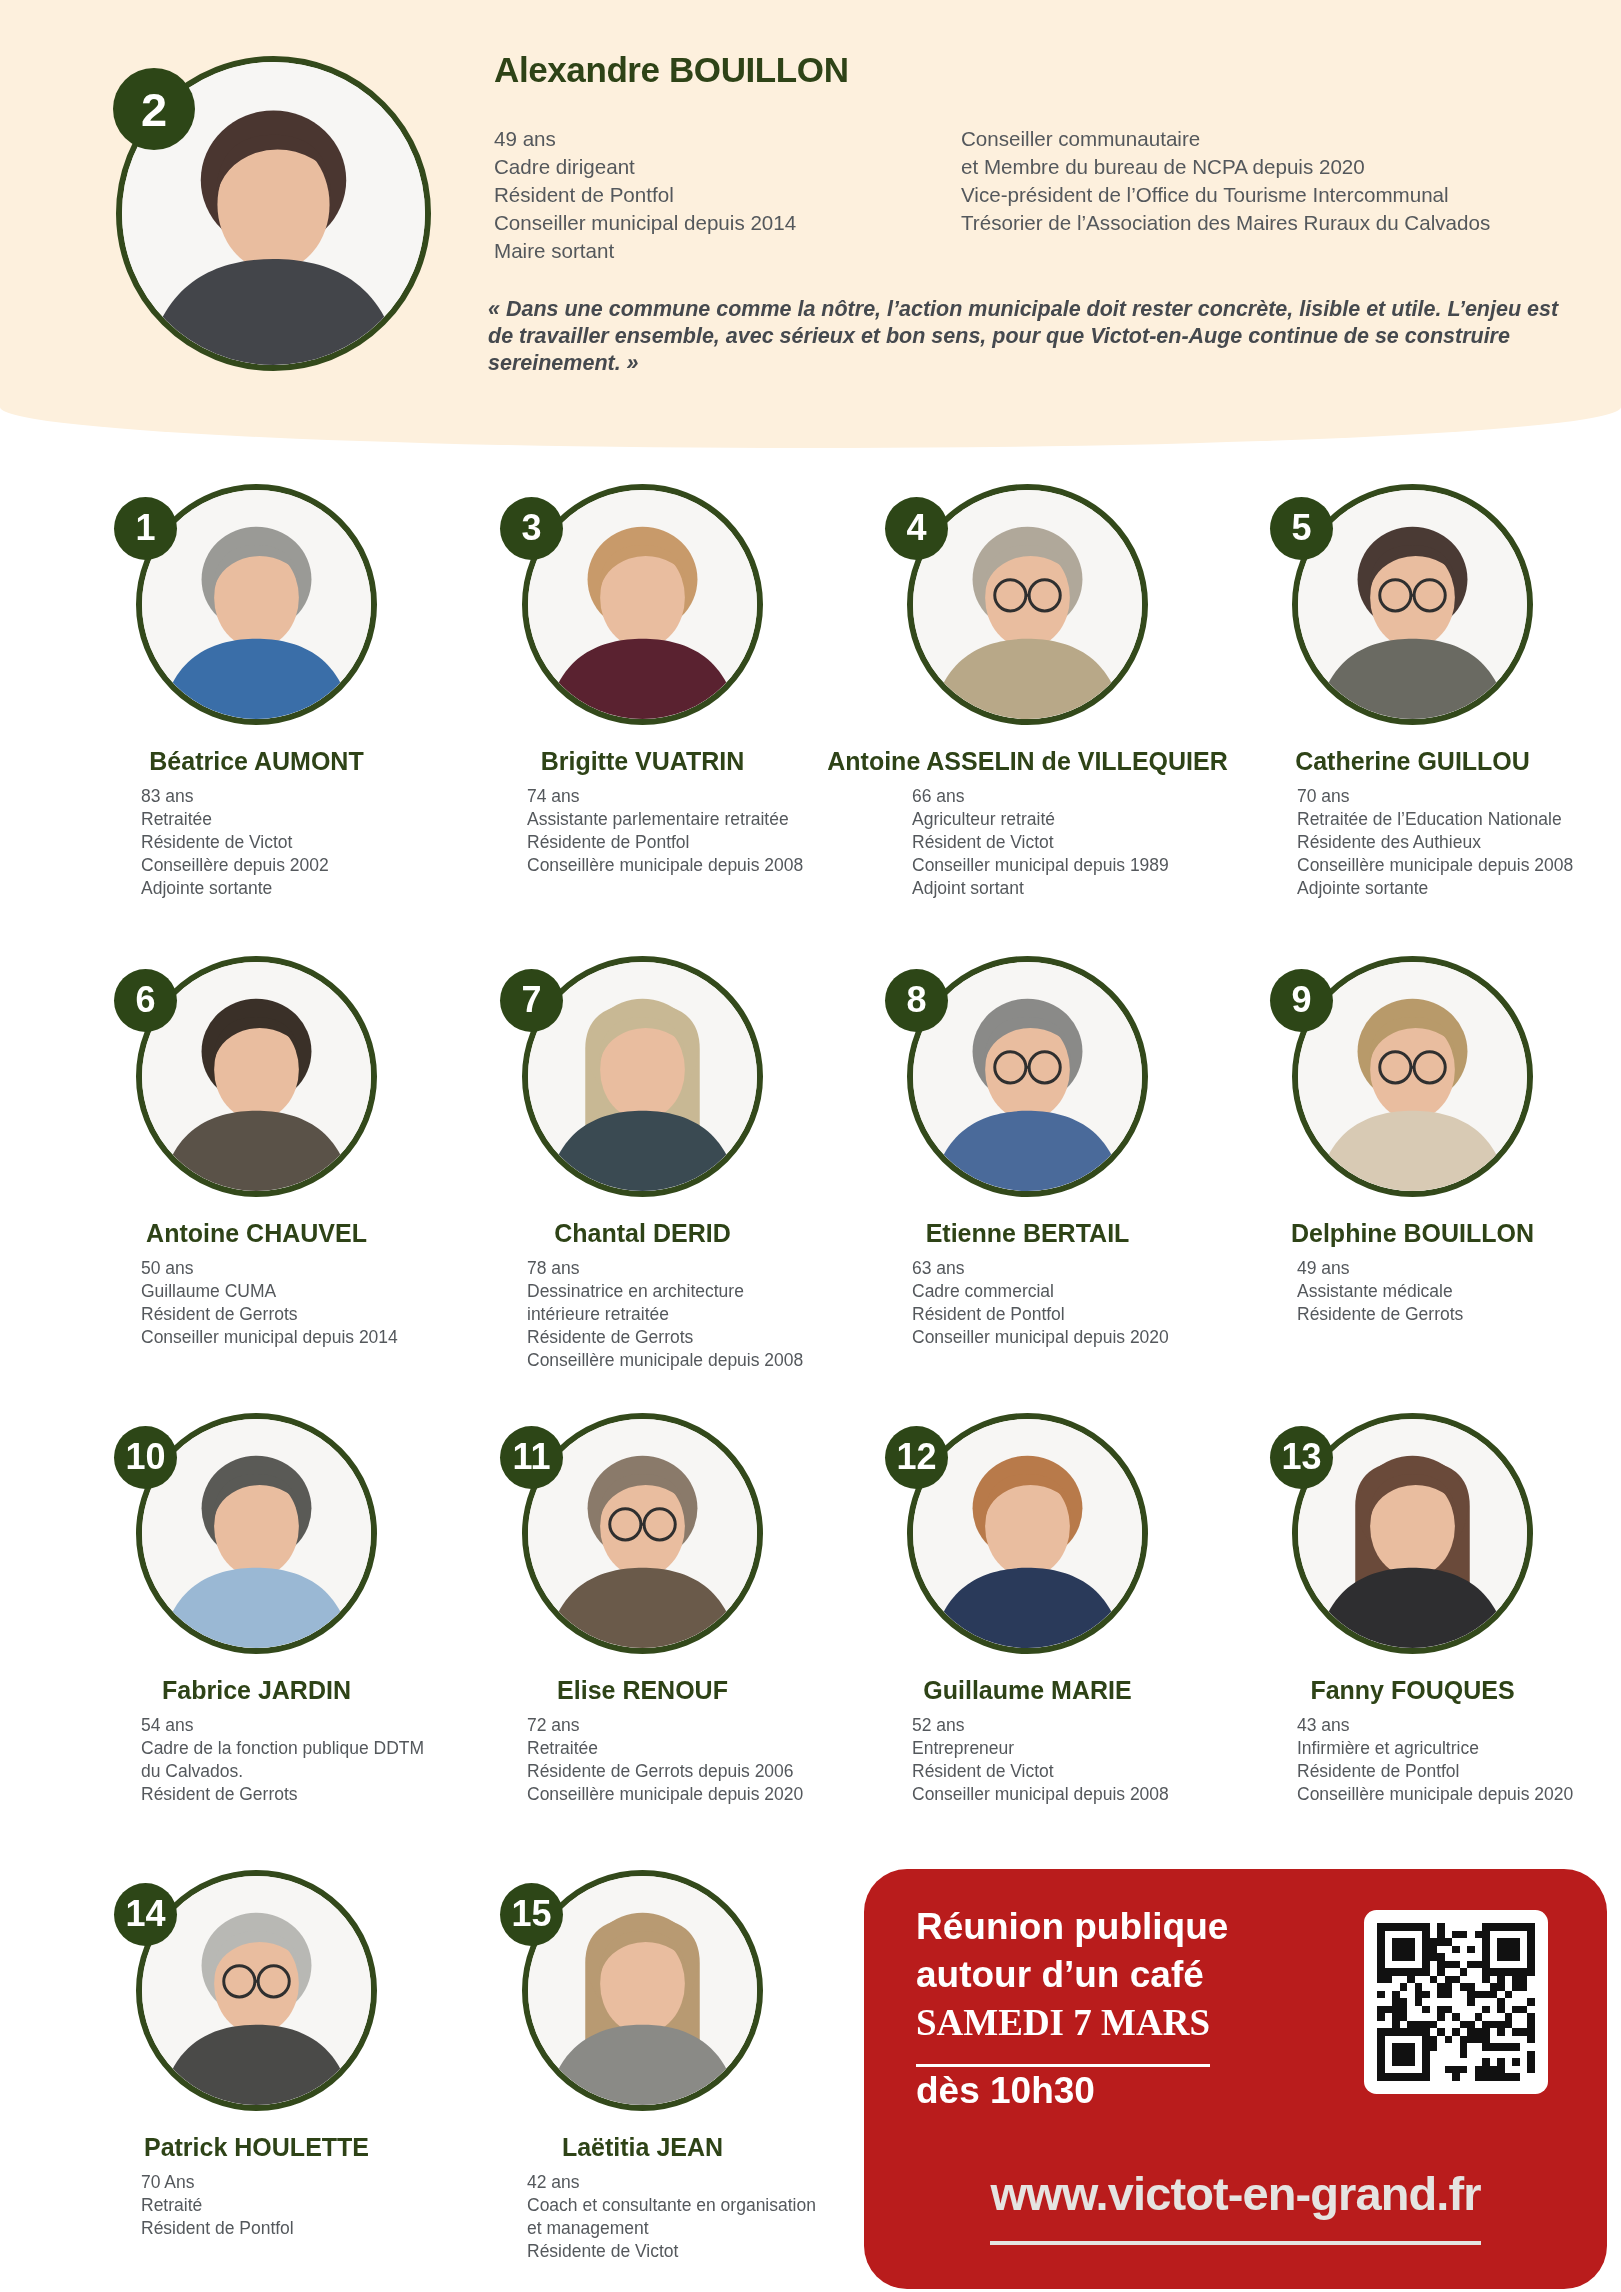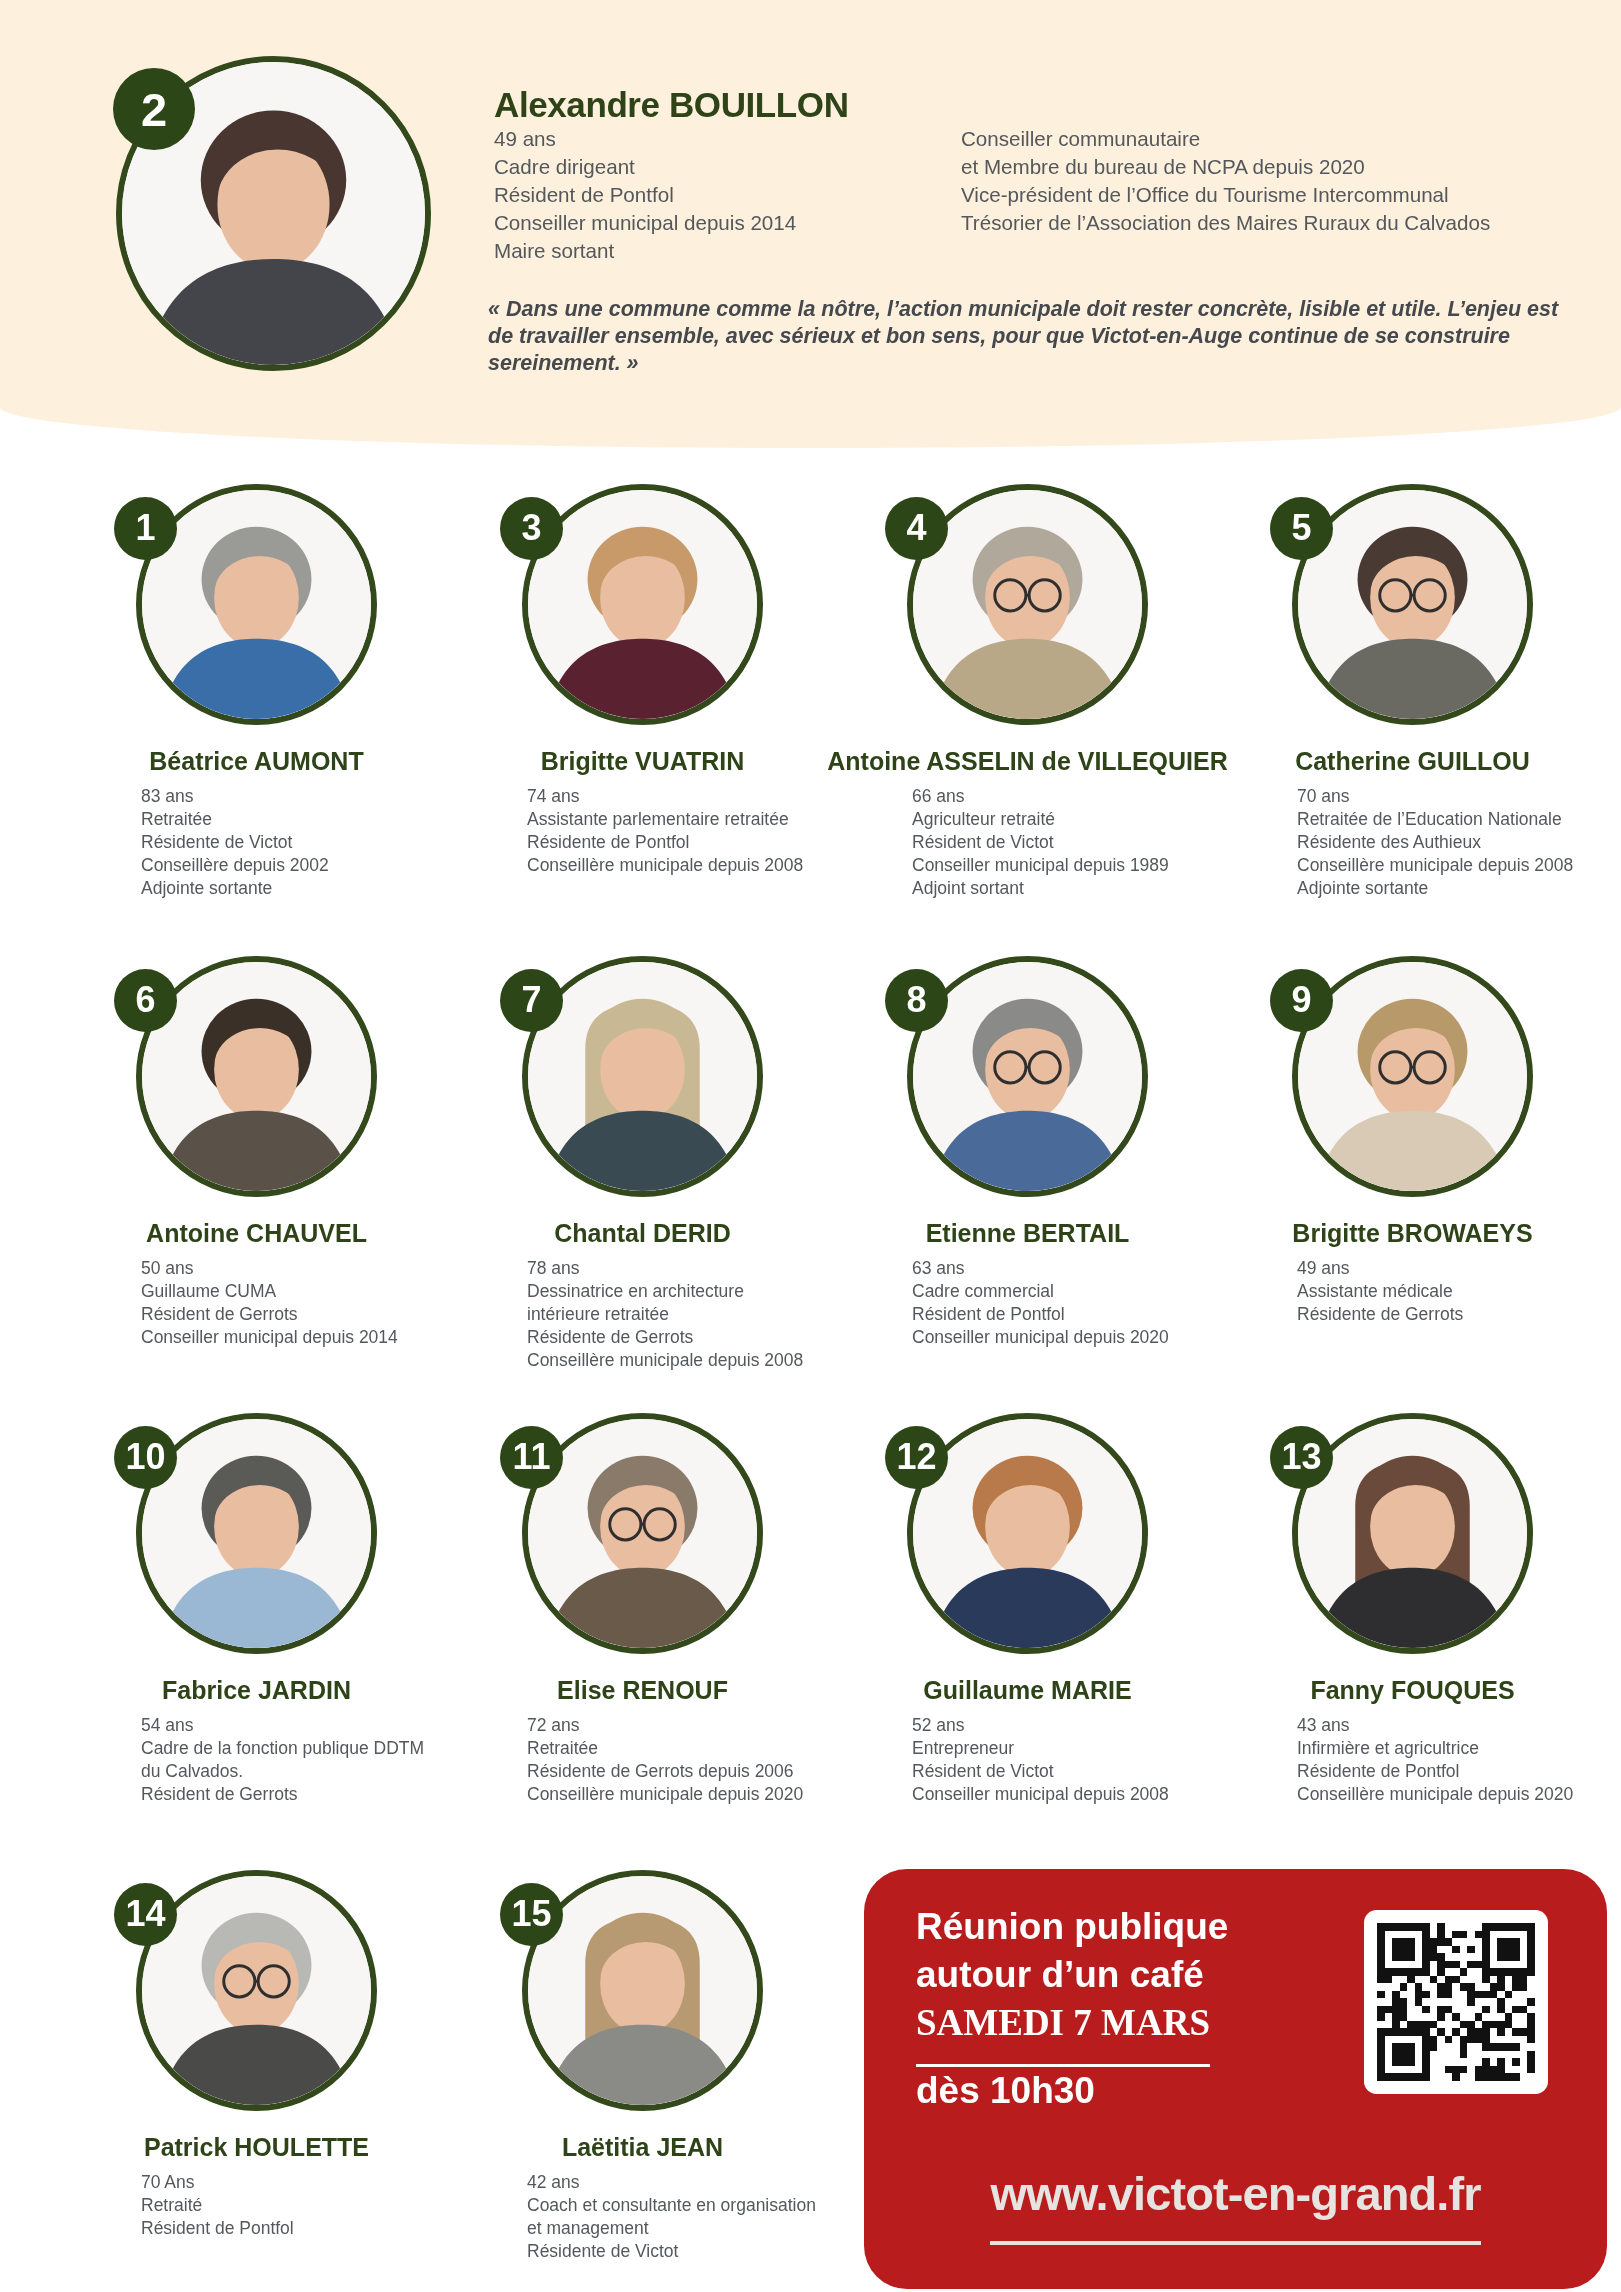--- a/index.html
+++ b/index.html
@@ -6,21 +6,21 @@
   .page{position:relative;width:1621px;height:2293px;background:#ffffff;overflow:hidden;
         font-family:"Liberation Sans","DejaVu Sans",sans-serif;color:#54585c;}
   
   .hero{position:absolute;left:0;top:0;width:1621px;height:448px;background:#fdf0dd;
         border-radius:0 0 100% 100% / 0 0 82px 82px;}
   .hero-photo{position:absolute;left:116px;top:56px;width:303px;height:303px;border-radius:50%;
         border:6.3px solid #33491b;overflow:hidden;background:#f7f6f4;z-index:1;}
   .hero-badge{position:absolute;left:113px;top:68px;width:82px;height:82px;border-radius:50%;
         background:#2d4617;color:#fff;font-weight:700;font-size:47px;display:flex;
         align-items:center;justify-content:center;z-index:2;}
-  .hero-name{position:absolute;left:494px;top:50px;font-size:35px;font-weight:700;color:#2e4317;letter-spacing:-0.4px;margin-top:35px;}
+  .hero-name{position:absolute;left:494px;top:50px;font-size:35px;font-weight:700;color:#2e4317;letter-spacing:-0.4px;}
   .hero-col{position:absolute;top:125px;font-size:20.6px;line-height:28px;color:#54585c;}
   .hero-col.left{left:494px;}
   .hero-col.right{left:961px;}
   .hero-quote{position:absolute;left:488px;top:296px;width:1088px;font-size:21.5px;line-height:27px;
         font-style:italic;font-weight:700;color:#45494e;}
   
   .card{position:absolute;width:385px;height:448px;}
   .photo-wrap{position:absolute;left:72px;top:0;width:229px;height:229px;border-radius:50%;
         border:6.3px solid #33491b;overflow:hidden;background:#f7f6f4;}
   .badge{position:absolute;left:50px;top:12.5px;width:63px;height:63px;border-radius:50%;
@@ -232,21 +232,21 @@
     <ellipse cx="50" cy="47" rx="18.5" ry="22" fill="#e9bd9f"></ellipse>
     <path d="M31 45 Q31 24 50 24 Q69 24 69 45 Q69 35 63 32 Q54 27 44 30 Q33 34 31 45 Z" fill="#b89a6a"></path>
     <path d="M8 102 C12 72 32 65 50 65 C68 65 88 72 92 102 Z" fill="#d8cab4"></path>
     <g fill="none" stroke="#2f2f2f" stroke-width="1.3">
       <circle cx="42.5" cy="46" r="6.8"></circle>
               <circle cx="57.5" cy="46" r="6.8"></circle>
               <path d="M49.3 46 h1.4"></path>
             </g>
   </svg></div>
         <div class="badge">9</div>
-        <div class="card-name">Brigitte BROWAEYS</div>
+        <div class="card-name">Delphine BOUILLON</div>
         <div class="card-details">
           <div>49 ans</div>
           <div>Assistante médicale</div>
           <div>Résidente de Gerrots</div>
         </div>
       </div>
       <div class="card" style="left: 64px; top: 1413px;">
         <div class="photo-wrap"><svg viewBox="0 0 100 100" width="100%" height="100%">
     <rect width="100" height="100" fill="#f7f6f4"></rect>
 

